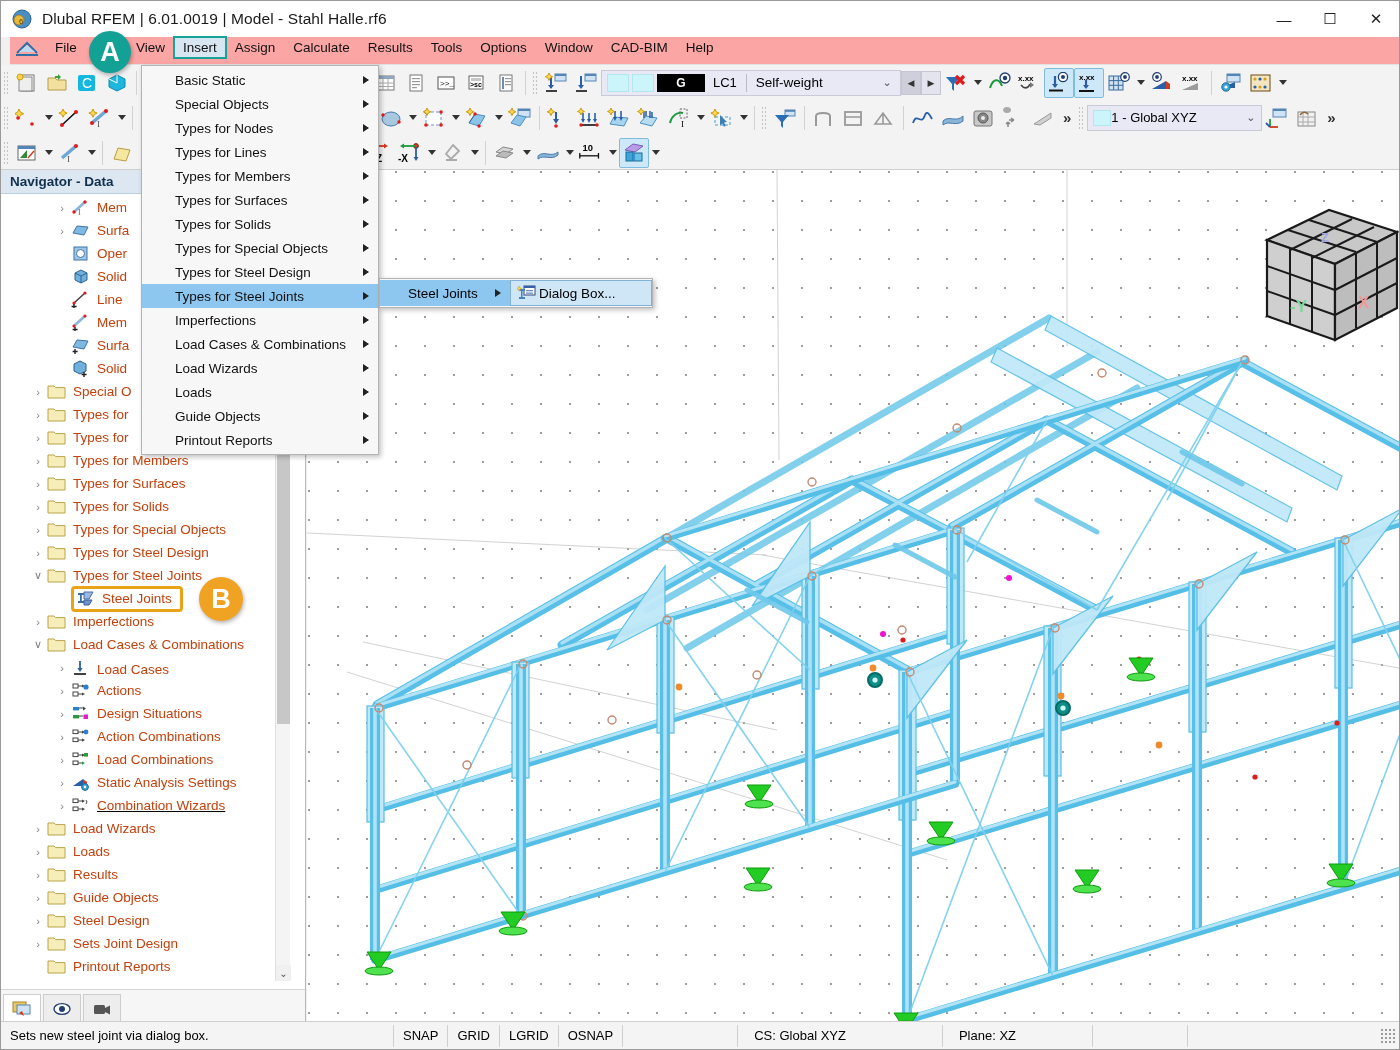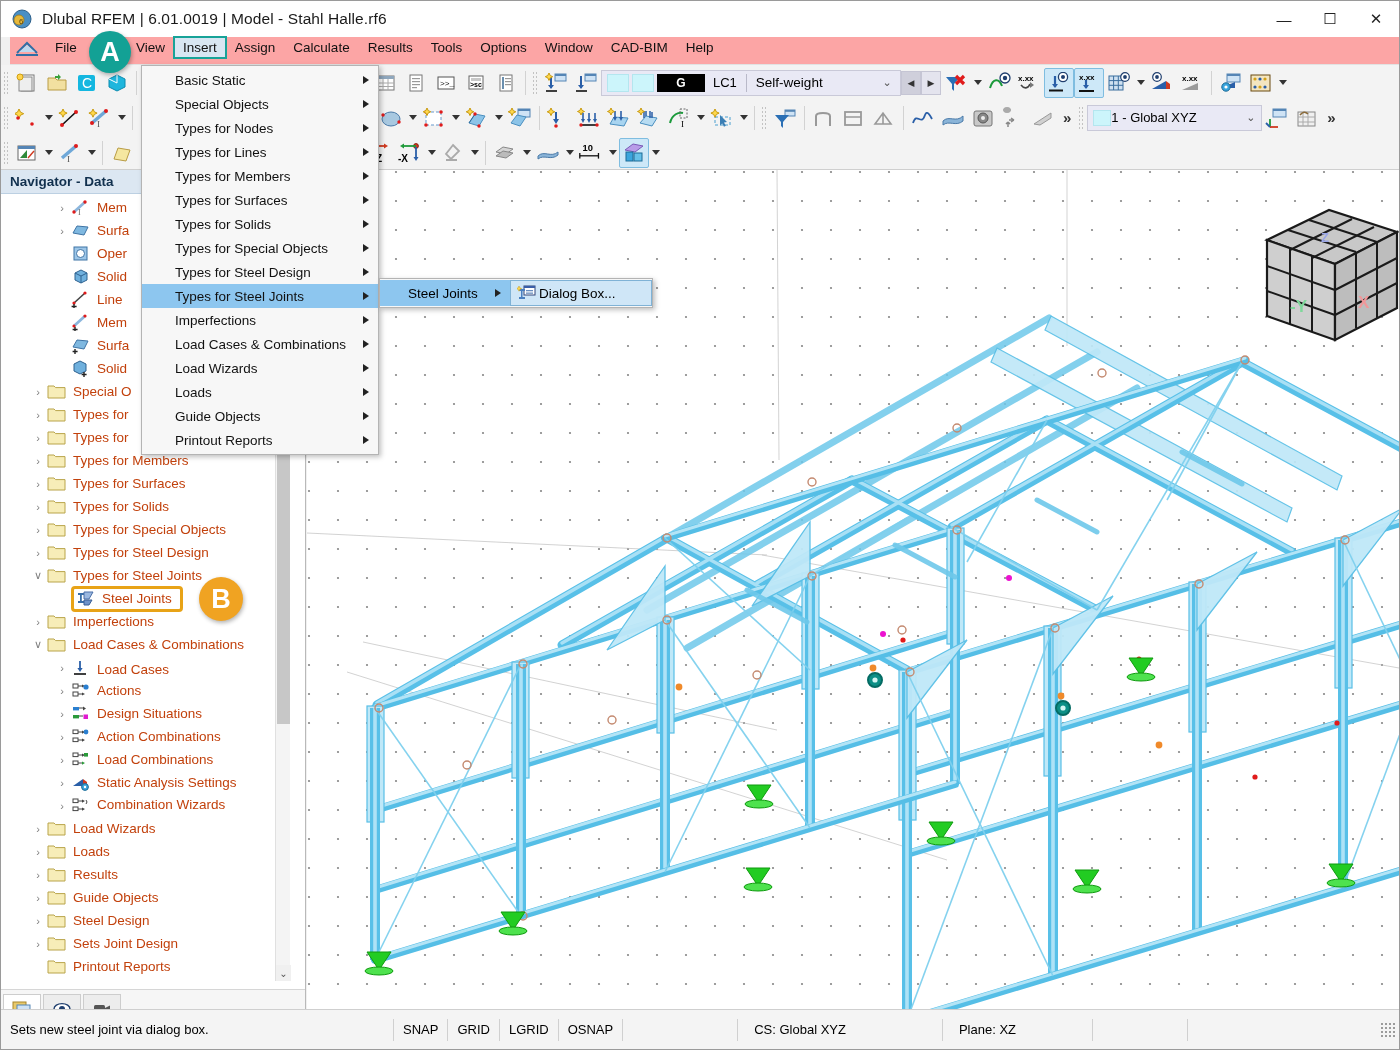--- a/index.html
+++ b/index.html
@@ -199,21 +199,21 @@
   }
 
   
   .view {
     position: absolute; left: 306px; top: 169px; right: 0; width: 1092px; height: 855px;
     background: #ffffff; overflow: hidden;
   }
 
   
   .statusbar {
-    position: absolute; left: 0; bottom: 0; width: 1398px; height: 40px;
+    position: absolute; left: 0; bottom: 0; width: 1398px; height: 28px;
     background: #f4f4f4; border-top: 1px solid #cfcfcf; display: flex; align-items: center;
     font-size: 13px;
   }
   .sb-msg { padding-left: 9px; width: 392px; }
   .sb-cell {
     border-left: 1px solid #d0d0d0; border-right: 1px solid #d0d0d0;
     height: 22px; display: flex; align-items: center; justify-content: center;
     padding: 0 9px; margin-right: -1px; background: #f4f4f4;
   }
   .sb-gap { width: 115px; }
@@ -1108,21 +1108,21 @@
                 <path d="M1 12 L11 5 L11 12 Z" fill="#2a5fa8"></path>
                 <path d="M11 5 L15 8 L15 12 L11 12 Z" fill="#d03a20"></path>
                 <circle cx="13" cy="13" r="3.4" fill="#3aa5dd" stroke="#1d6b96"></circle>
                 <circle cx="13" cy="13" r="1.2" fill="#fff"></circle>
               </svg></span>
             <span class="lbl">Static Analysis Settings</span>
           </span>
         </div>
         <div class="tnode" style="padding-left: 52px;">
           <span class="exp">›</span>
-          <span style="display: flex; align-items: flex-start;">
+          <span style="display: flex; align-items: center; text-decoration: underline;">
             <span class="ico"><svg width="19" height="17" viewBox="0 0 19 17">
                 <rect x="2" y="2" width="5" height="3.6" fill="none" stroke="#444"></rect>
                 <rect x="2" y="10" width="5" height="3.6" fill="none" stroke="#444"></rect>
                 <path d="M7 4 h4 M7 12 h4" stroke="#444"></path>
                 <path d="M11 2.4 l3 1.7 -3 1.7z" fill="#444"></path>
                 <path d="M11 10.4 l3 1.7 -3 1.7z" fill="#444"></path>
                 <path d="M15 3 l1 2 -1 2" stroke="#444" fill="none"></path>
               </svg></span>
             <span class="lbl">Combination Wizards</span>
           </span>

